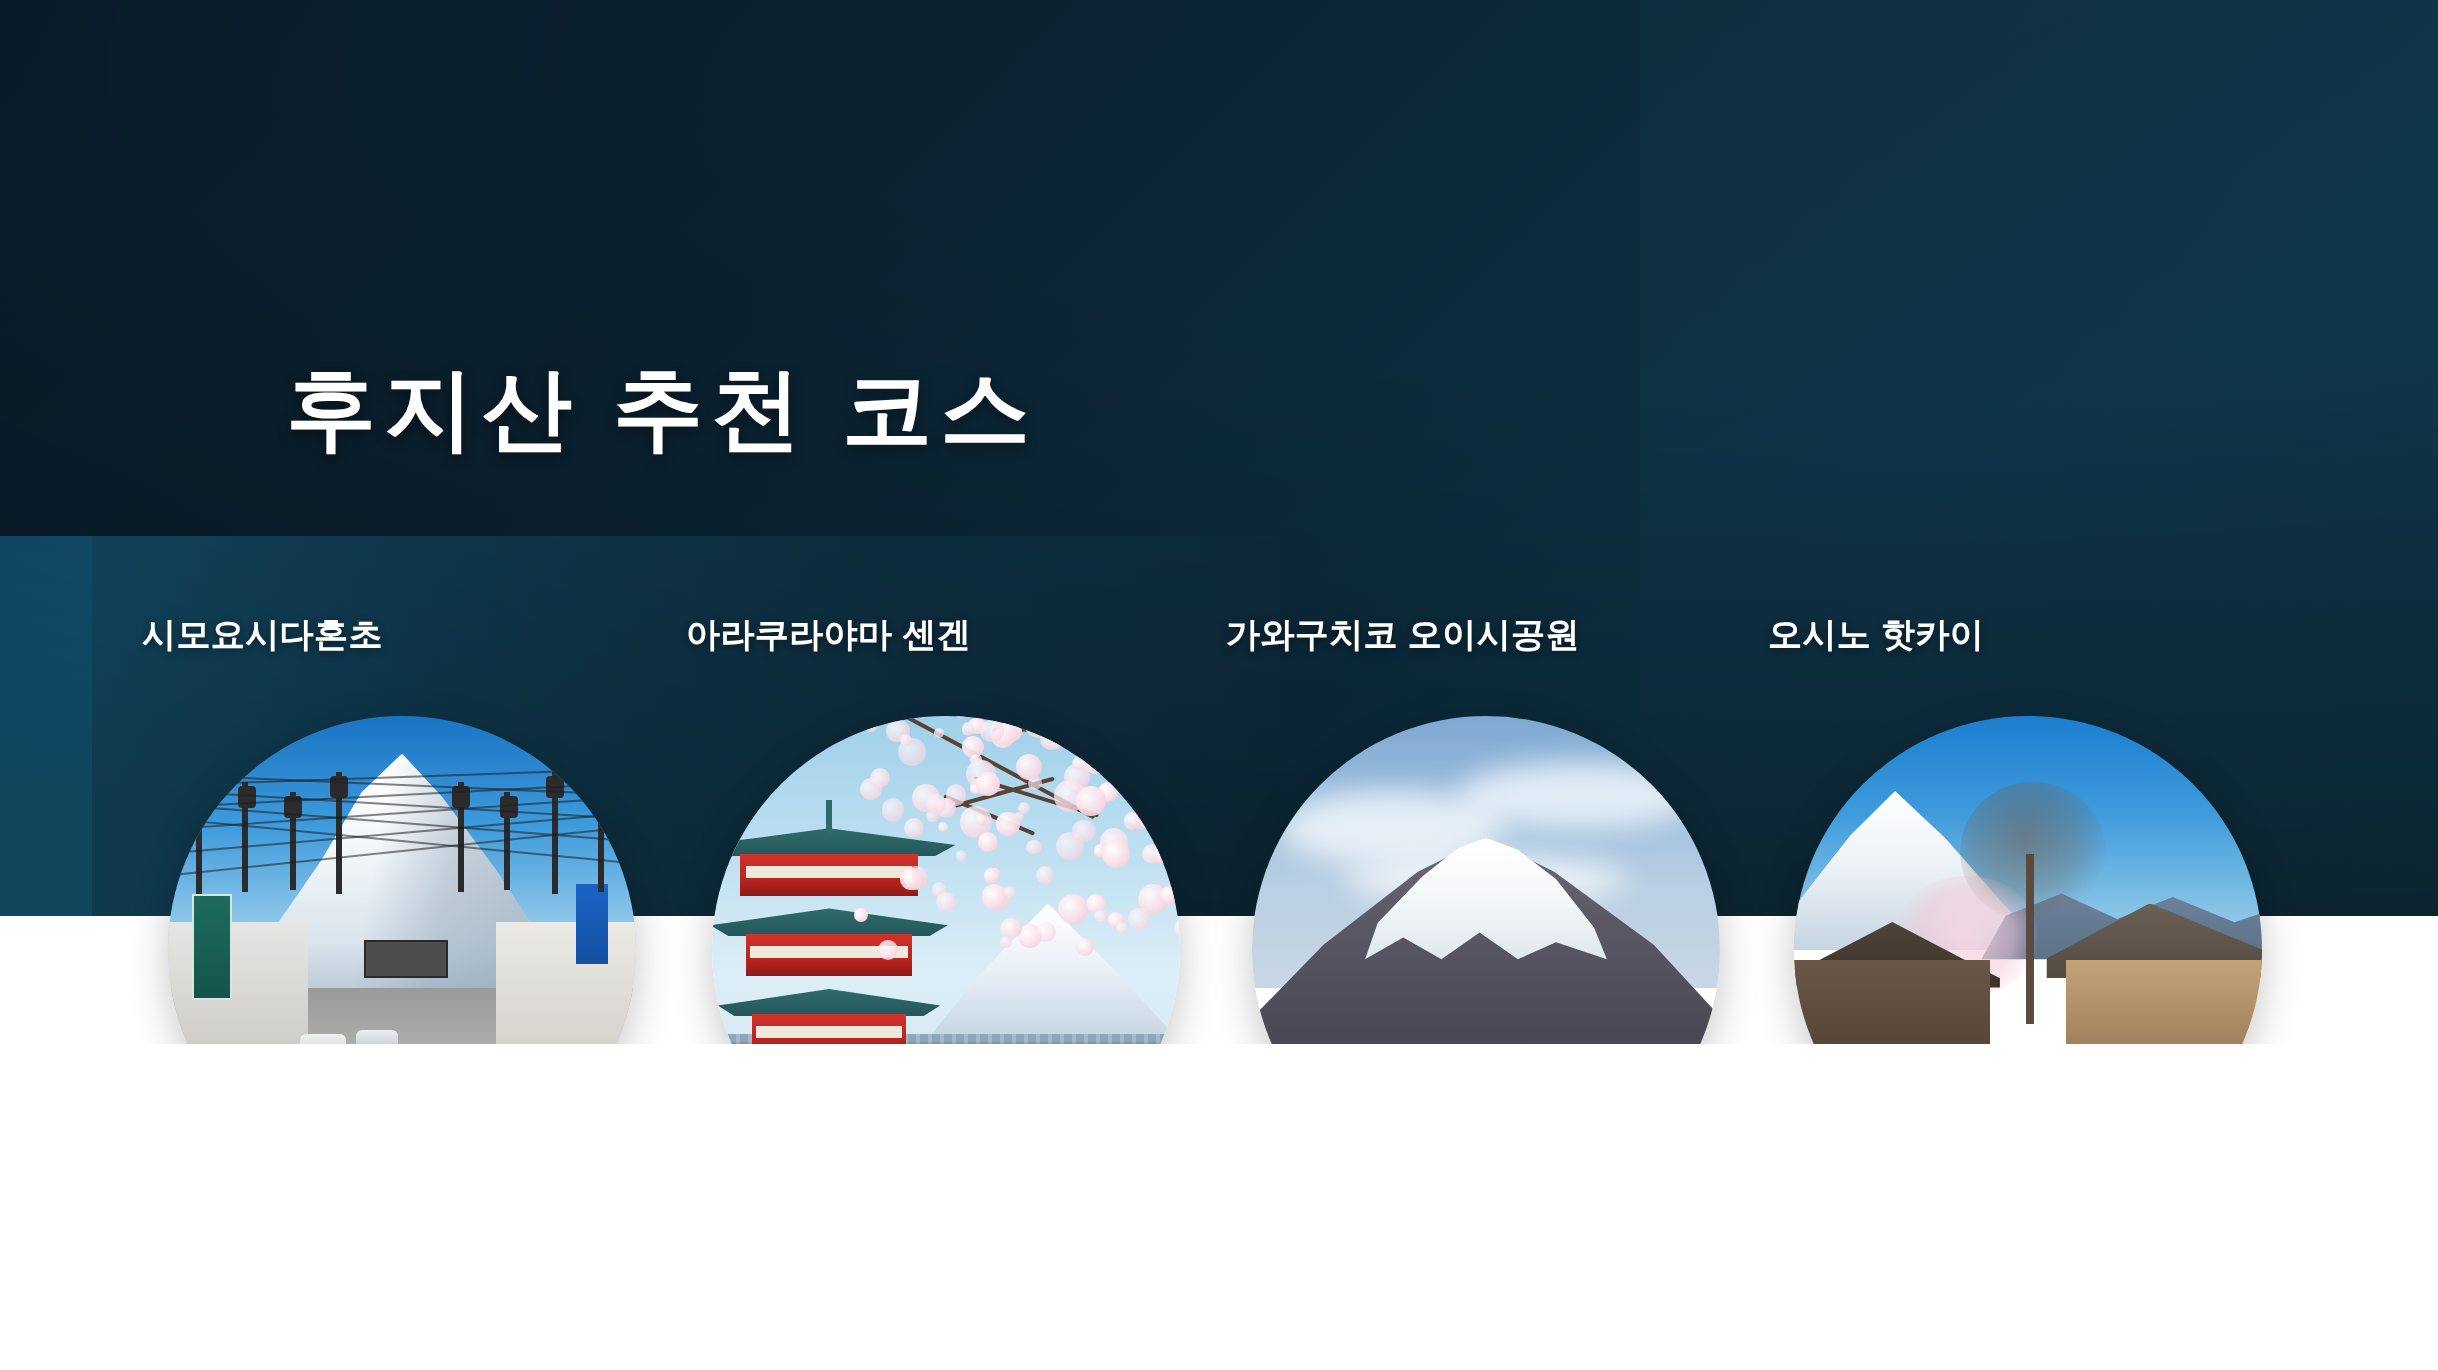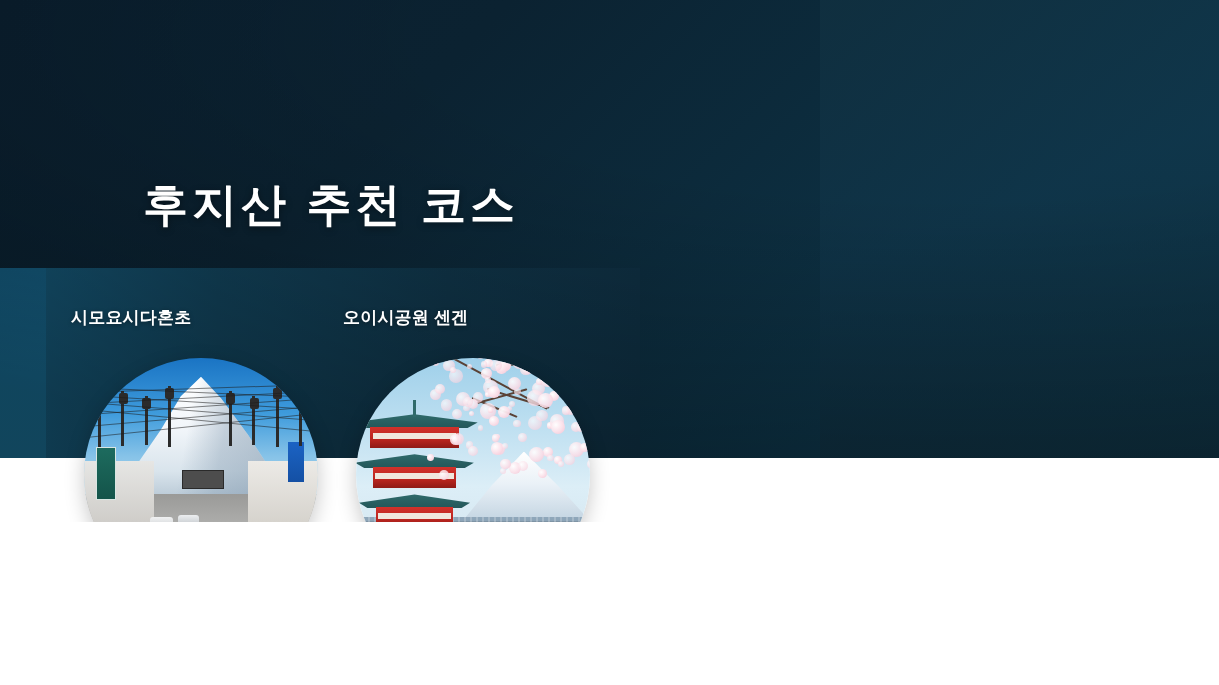--- a/index.html
+++ b/index.html
@@ -244,21 +244,21 @@
             <div style="position: absolute; left: -6%; width: 112%; height: 1px; background: rgba(30, 30, 30, 0.55); top: 28%; transform: rotate(4.5deg);"></div>
             <div style="position: absolute; left: -6%; width: 112%; height: 1px; background: rgba(30, 30, 30, 0.55); top: 32.4%; transform: rotate(-5deg);"></div>
             <div style="position: absolute; left: -6%; width: 112%; height: 1px; background: rgba(30, 30, 30, 0.55); top: 36.8%; transform: rotate(5.5deg);"></div>
             <div style="position: absolute; left: -6%; width: 112%; height: 1px; background: rgba(30, 30, 30, 0.55); top: 41.2%; transform: rotate(-6deg);"></div>
           </div>
       </div>
     </div>
   </div>
 
   <div class="course" id="course-2">
-    <div class="course-label">오이시공원 센겐</div>
+    <div class="course-label">아라쿠라야마 센겐</div>
     <div class="circle">
       <div class="photo">
         <div class="p2-sky"></div>
         <div class="p2-fuji"></div>
         <div class="p2-city"></div>
         <div class="p2-citytex"></div>
         <div class="pagoda" id="pagoda">
             <div class="pg-roof" style="top: 0%; width: 100%; left: 0%;"></div>
             <div class="pg-body" style="top: 8%; width: 70%; left: 15%;"></div>
             <div class="pg-band" style="top: 12%; width: 66%; left: 17%;"></div>
@@ -445,15 +445,57 @@
             <div class="blossom" style="width: 15.9132px; height: 15.9132px; left: 71.3453%; top: 48.5106%; opacity: 0.83;"></div>
             <div class="blossom" style="width: 13.322px; height: 13.322px; left: 36.8877%; top: 8.01135%; opacity: 0.7;"></div>
             <div class="blossom" style="width: 10.5333px; height: 10.5333px; left: 88.5535%; top: 69.3557%; opacity: 0.97;"></div>
             <div class="blossom" style="width: 11.399px; height: 11.399px; left: 82.9354%; top: 40.5931%; opacity: 0.68;"></div>
             <div class="blossom" style="width: 16.6597px; height: 16.6597px; left: 33.0704%; top: 22.8099%; opacity: 0.74;"></div>
           </div>
       </div>
     </div>
   </div>
 
-
+  <div class="course" id="course-3">
+    <div class="course-label">가와구치코 오이시공원</div>
+    <div class="circle">
+      <div class="photo">
+        <div class="p3-sky"></div>
+        <div class="p3-cloud" style="left:6%;top:16%;width:48%;height:16%;"></div>
+        <div class="p3-cloud" style="left:44%;top:10%;width:52%;height:14%;"></div>
+        <div class="p3-cloud" style="left:20%;top:30%;width:60%;height:10%;"></div>
+        <div class="p3-mt"></div>
+        <div class="p3-snow"></div>
+        <div class="p3-shore"></div>
+        <div class="p3-town"></div>
+        <div class="p3-lake"></div>
+        <div class="p3-lake-tex"></div>
+        <div class="p3-boat"></div>
+      </div>
+    </div>
+  </div>
+
+  <div class="course" id="course-4">
+    <div class="course-label">오시노 핫카이</div>
+    <div class="circle">
+      <div class="photo">
+        <div class="p4-sky"></div>
+        <div class="p4-fuji"></div>
+        <div class="p4-hills"></div>
+        <div class="p4-sakura"></div>
+        <div class="p4-tree">
+          <div class="p4-canopy"></div>
+          <div class="p4-trunk"></div>
+        </div>
+        <div class="p4-roof-l"></div>
+        <div class="p4-house-l"></div>
+        <div class="p4-roof-r"></div>
+        <div class="p4-house-r"></div>
+        <div class="p4-green"></div>
+        <div class="p4-greentex"></div>
+        <div class="p4-fence"></div>
+        <div class="p4-pond"></div>
+        <div class="p4-bridge"></div>
+      </div>
+    </div>
+  </div>
 
 </div>
 
 </body></html>

